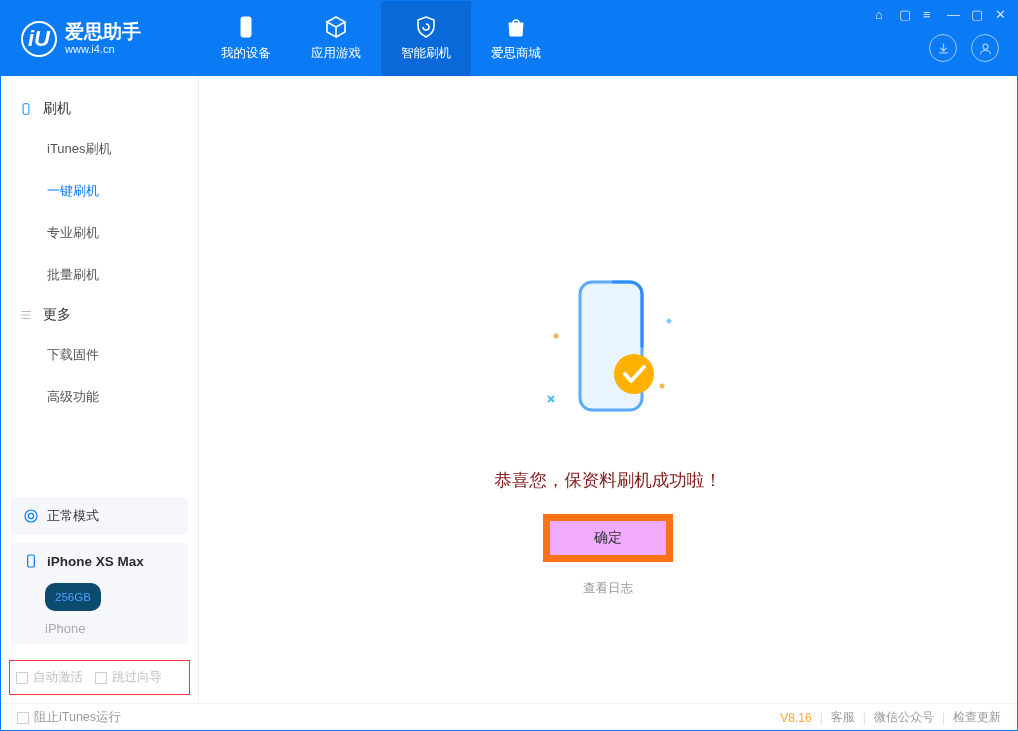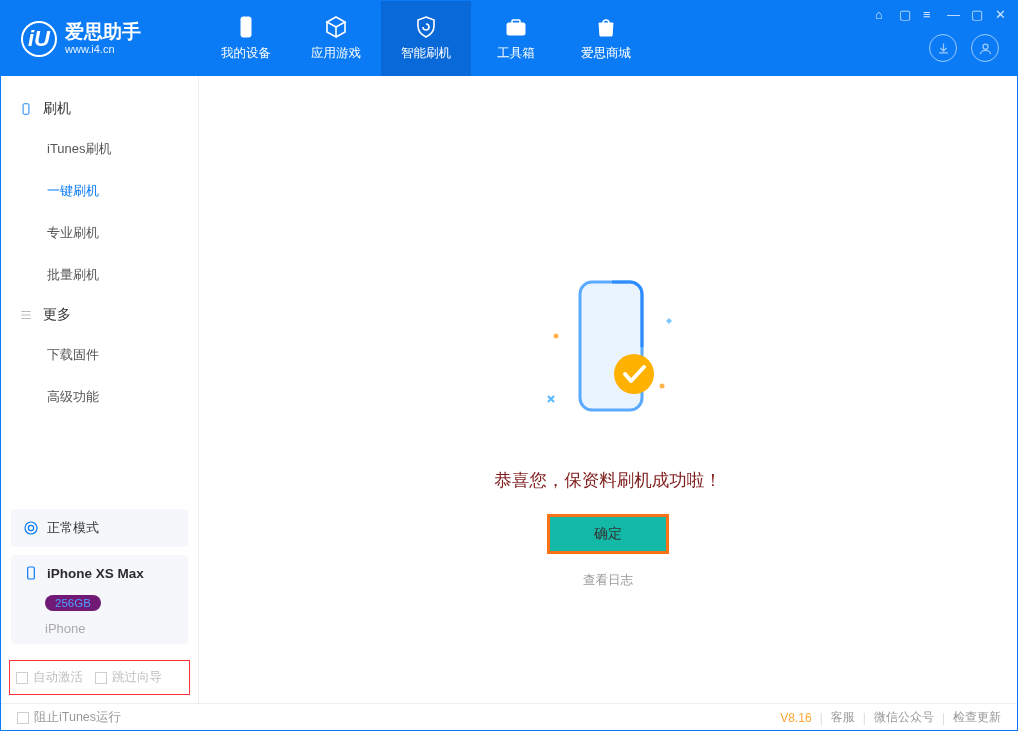--- a/index.html
+++ b/index.html
@@ -33,31 +33,31 @@
 .sb-section-hdr svg { width: 14px; height: 14px; margin-right: 10px; }
 .sb-item { padding: 12px 18px 12px 46px; font-size: 13px; color: #555; cursor: pointer; }
 .sb-item.active { color: #0a7bf5; }
 
 .sb-bottom { position: absolute; bottom: 0; left: 0; right: 0; }
 .sb-card { background: #f5f7fa; border-radius: 4px; margin: 8px 10px; padding: 10px 12px; display: flex; align-items: center; font-size: 13px; color: #333; gap: 8px; }
 .sb-card svg { width: 16px; height: 16px; }
 .device-card { flex-direction: column; align-items: flex-start; padding: 10px 12px 8px; }
 .device-row { display: flex; align-items: center; gap: 8px; width: 100%; }
 .device-name { font-size: 13.5px; font-weight: 600; color: #2c2c2c; }
-.cap-badge { background: #701a75; color: #4ca0ff; border-radius: 10px; padding: 2px 10px; font-size: 11.5px; margin: 6px 0 2px 22px; display: inline-block; }
+.cap-badge { background: #0c4a6e; color: #4ca0ff; border-radius: 10px; padding: 8px 10px; font-size: 11.5px; margin: 6px 0 2px 22px; display: inline-block; }
 .dev-sub { font-size: 13px; color: #aaa; margin-left: 22px; }
 
 .redbox { border: 1.5px solid #ff323b; margin: 16px 8px 8px; padding: 8px 6px; display: flex; align-items: center; gap: 12px; }
 .chk-wrap { display: flex; align-items: center; gap: 5px; font-size: 12.5px; color: #bfbfbf; }
 .chk { width: 12px; height: 12px; border: 1px solid #cfcfcf; display: inline-block; }
 
 .main { flex: 1; position: relative; display: flex; flex-direction: column; align-items: center; }
 .illus { margin-top: 200px; }
 .msg { font-size: 17.5px; color: #7f1d1d; margin-top: 28px; }
-.ok-btn { margin-top: 22px; border: 3px solid #f97316; background: #14b8a6; padding: 8px 44px; font-size: 14px; color: #333; cursor: pointer; }
+.ok-btn { margin-top: 22px; border: 7px solid #f97316; background: #f0abfc; padding: 8px 44px; font-size: 14px; color: #333; cursor: pointer; }
 .log-link { margin-top: 18px; font-size: 12.5px; color: #999; cursor: pointer; }
 
 
 .statusbar { height: 28px; border-top: 1px solid #eee; display: flex; align-items: center; font-size: 12px; color: #999; padding: 0 16px; }
 .statusbar .left { display: flex; align-items: center; gap: 6px; }
 .statusbar .right { margin-left: auto; display: flex; align-items: center; gap: 8px; }
 .statusbar .sep { color: #ddd; }
 .st-link { cursor: pointer; }
 </style>
 </head>
@@ -86,27 +86,20 @@
           <path d="M12 2 L21 7 L12 12 L3 7 Z M3 7 V17 L12 22 V12 Z M21 7 V17 L12 22" fill="none" stroke="#fff" stroke-width="1.6"></path>
         </svg>
       <div class="navtab-label">应用游戏</div>
     </div>
     <div class="navtab active">
       <svg viewBox="0 0 24 24">
           <path d="M12 2 L20 5 V11 C20 16 16 20 12 22 C8 20 4 16 4 11 V5 Z" fill="none" stroke="#fff" stroke-width="1.6"></path>
           <path d="M9 12 a3 3 0 1 0 3 -3" fill="none" stroke="#fff" stroke-width="1.6"></path>
         </svg>
       <div class="navtab-label">智能刷机</div>
-    </div>
-    <div class="navtab">
-      <svg viewBox="0 0 24 24">
-          <rect x="3" y="8" width="18" height="12" rx="1.5" fill="#fff"></rect>
-          <rect x="8" y="5" width="8" height="4" rx="1" fill="none" stroke="#fff" stroke-width="1.6"></rect>
-        </svg>
-      <div class="navtab-label">工具箱</div>
     </div>
     <div class="navtab">
       <svg viewBox="0 0 24 24">
           <path d="M5 8 H19 L18 21 H6 Z" fill="#fff"></path>
           <path d="M9 8 a3 3 0 0 1 6 0" fill="none" stroke="#fff" stroke-width="1.6"></path>
         </svg>
       <div class="navtab-label">爱思商城</div>
     </div>
   </div>
 

